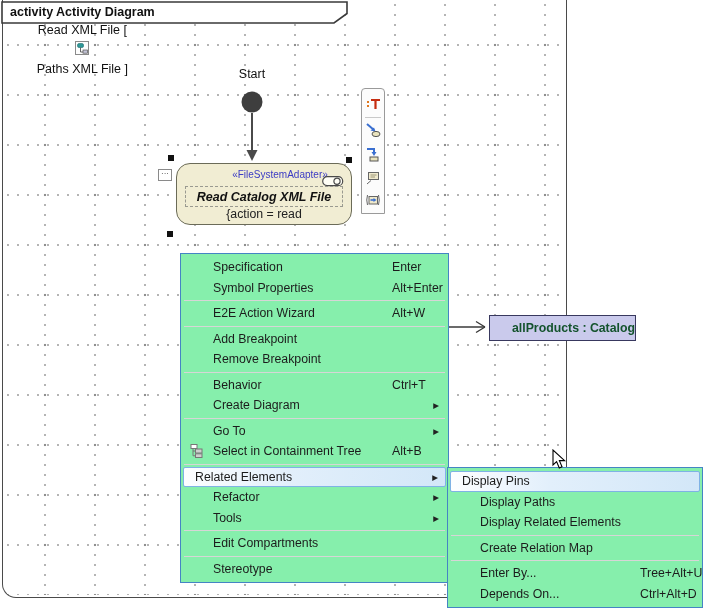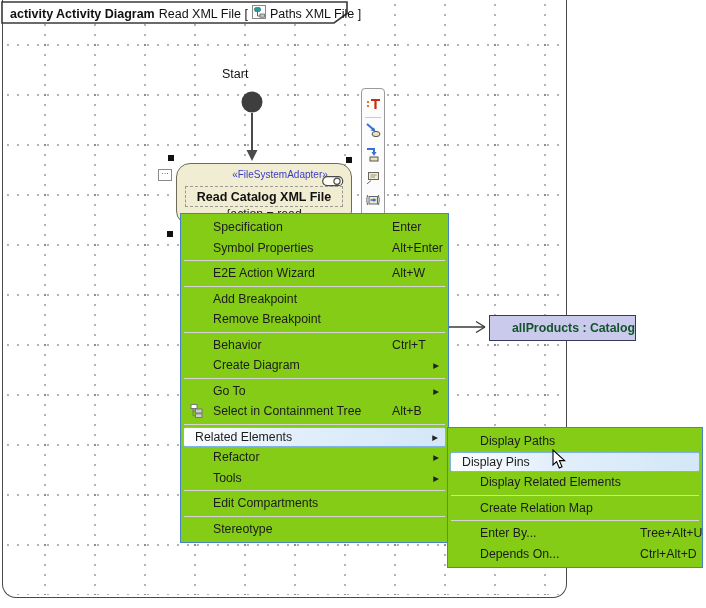--- a/index.html
+++ b/index.html
@@ -12,53 +12,53 @@
       radial-gradient(circle,#b3b3b3 0.7px,rgba(0,0,0,0) 1.05px),
       radial-gradient(circle,#b3b3b3 0.7px,rgba(0,0,0,0) 1.05px);
     background-size:50px 50px,10px 50px,50px 10px;
     background-position:17px 20px,0 20px,17px 0;}
   
   #frame{position:absolute;left:2px;top:-12px;width:563px;height:609px;
     border:1.5px solid #4a4a4a;border-top:none;border-radius:0 0 14px 14px;pointer-events:none;}
   
   #tab{position:absolute;left:1px;top:1px;width:352px;height:23px;}
   #tabtext{position:absolute;left:9px;top:4px;display:flex;align-items:center;gap:4px;
-    font-size:12.5px;color:#111;white-space:nowrap;}
+    font-size:12.5px;color:#111;white-space:nowrap;flex-direction:column;}
   #tabtext .b{font-weight:bold;}
   
-  .lbl-start{position:absolute;left:222px;top:67px;width:60px;
+  .lbl-start{position:absolute;left:222px;top:67px;width:60px;text-align:center;
     font-size:12.5px;color:#111;}
   
   #action{position:absolute;left:176px;top:163px;width:174px;height:60px;z-index:1;
     background:#f1edd3;border:1px solid #6b6b58;border-radius:14px;}
   #action .stereo{position:absolute;left:16px;top:5px;width:100%;text-align:center;
     font-size:10px;color:#3b3bc4;}
   #action .pill{position:absolute;right:7px;top:9px;}
   #action .namebox{position:absolute;left:8px;top:22px;width:156px;height:19px;
     border:1px dashed #9a9a90;display:flex;align-items:center;justify-content:center;
-    font-size:12.5px;font-weight:bold;color:#111;}
+    font-size:12.5px;font-weight:bold;color:#111;font-style:italic;}
   #action .tagval{position:absolute;left:0;top:43px;width:100%;text-align:center;
     font-size:12.3px;color:#222;}
   
   .hsq{position:absolute;width:6px;height:6px;background:#111;z-index:2;}
   .hdots{position:absolute;left:158px;top:169px;width:12px;height:10px;background:#fff;
     border:1px solid #8a8a8a;z-index:2;font-size:8px;line-height:7px;text-align:center;color:#555;}
   
   #objnode{position:absolute;left:489px;top:315px;width:145px;height:24px;z-index:1;
     background:#cacaec;border:1px solid #38385e;display:flex;align-items:center;justify-content:flex-end;
     font-size:12.3px;font-weight:bold;color:#14532d;}
   
   #smtool{position:absolute;left:361px;top:88px;width:24px;height:126px;z-index:2;
     background:#fcfcfc;border:1px solid #9a9a9a;border-radius:4px 4px 0 0;
     display:flex;flex-direction:column;align-items:center;padding-top:3px;box-sizing:border-box;}
   #smtool .cell{width:20px;height:24px;display:flex;align-items:center;justify-content:center;}
   #smtool .tsep{width:16px;height:1px;background:#c9c9c9;margin:1px 0;}
   
-  .menu{position:absolute;background:#84cc16;border:1px solid #4584c4;box-sizing:border-box;
-    padding:3px 2px;z-index:5;}
+  .menu{position:absolute;background:#86efac;border:1px solid #4584c4;box-sizing:border-box;
+    padding:3px 2px;z-index:5;margin-top:40px;}
   #mainmenu{left:180px;top:213px;width:269px;}
   #submenu{left:447px;top:427px;width:256px;z-index:6;}
   .mrow{position:relative;height:20.5px;display:flex;align-items:center;
     padding-left:30px;font-size:12.3px;color:#1c1c1c;white-space:nowrap;cursor:default;}
   .mrow .sc{position:absolute;left:209px;font-size:12.3px;color:#1c1c1c;}
   #submenu .mrow .sc{left:190px;}
   .mrow .arr{position:absolute;right:7px;top:50%;transform:translateY(-50%);
     font-size:7.5px;color:#222;}
   .mrow .gut{position:absolute;left:7px;top:3px;}
   .mrow.hl{background:linear-gradient(90deg,#fdfeff 0%,#e2effb 40%,#d3e7f8 100%);
@@ -231,25 +231,25 @@
       <div class="mrow">
         <span>Edit Compartments</span>
       </div>
       <div class="msep"></div>
       <div class="mrow">
         <span>Stereotype</span>
       </div>
     </div>
 
   <div class="menu" id="submenu">
-      <div class="mrow">
-        <span>Display Paths</span>
-      </div>
       <div class="mrow hl">
         <span>Display Pins</span>
+      </div>
+      <div class="mrow">
+        <span>Display Paths</span>
       </div>
       <div class="mrow">
         <span>Display Related Elements</span>
       </div>
       <div class="msep"></div>
       <div class="mrow">
         <span>Create Relation Map</span>
       </div>
       <div class="msep"></div>
       <div class="mrow">

